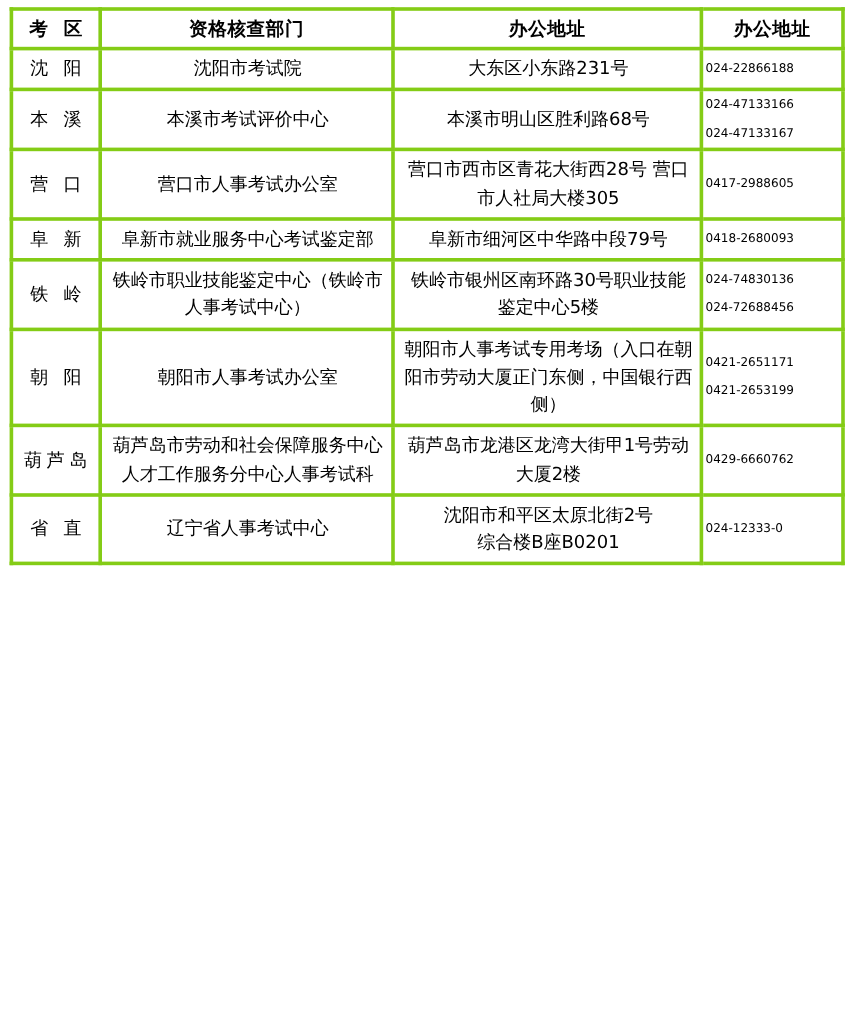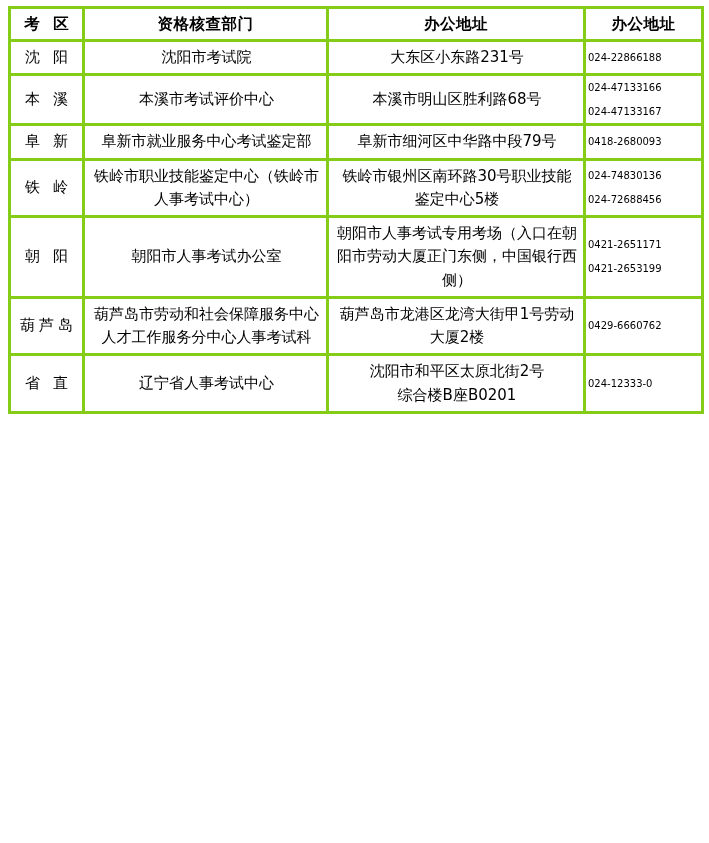--- a/index.html
+++ b/index.html
@@ -97,20 +97,28 @@
       <tr>
         <td class="cell-district">本 溪</td>
         <td class="cell-dept">本溪市考试评价中心</td>
         <td class="cell-address">本溪市明山区胜利路68号</td>
         <td class="cell-phone">
           <span class="phone-line">024-47133166</span>
           <span class="phone-line">024-47133167</span>
         </td>
       </tr>
       <tr>
+        <td class="cell-district">营 口</td>
+        <td class="cell-dept">营口市人事考试办公室</td>
+        <td class="cell-address">营口市西市区青花大街西28号 营口市人社局大楼305</td>
+        <td class="cell-phone">
+          <span class="phone-line">0417-2988605</span>
+        </td>
+      </tr>
+      <tr>
         <td class="cell-district">阜 新</td>
         <td class="cell-dept">阜新市就业服务中心考试鉴定部</td>
         <td class="cell-address">阜新市细河区中华路中段79号</td>
         <td class="cell-phone">
           <span class="phone-line">0418-2680093</span>
         </td>
       </tr>
       <tr>
         <td class="cell-district">铁 岭</td>
         <td class="cell-dept">铁岭市职业技能鉴定中心（铁岭市人事考试中心）</td>

